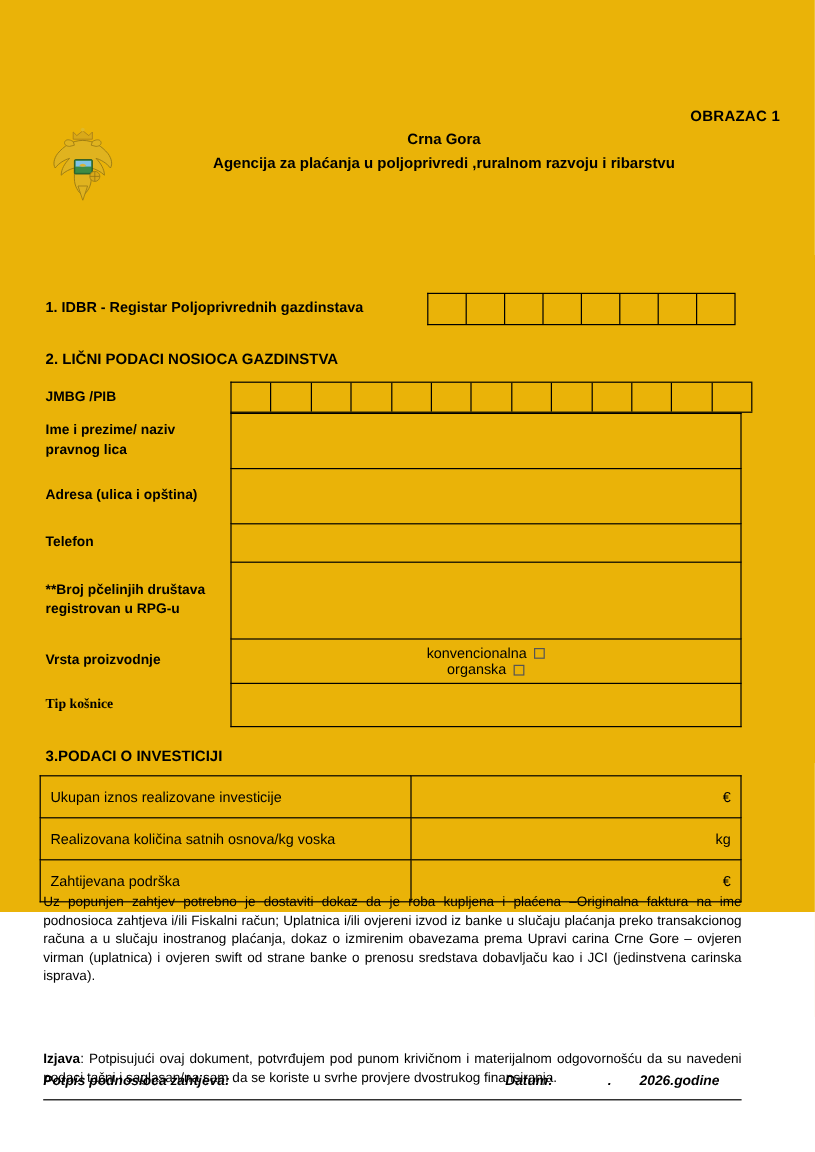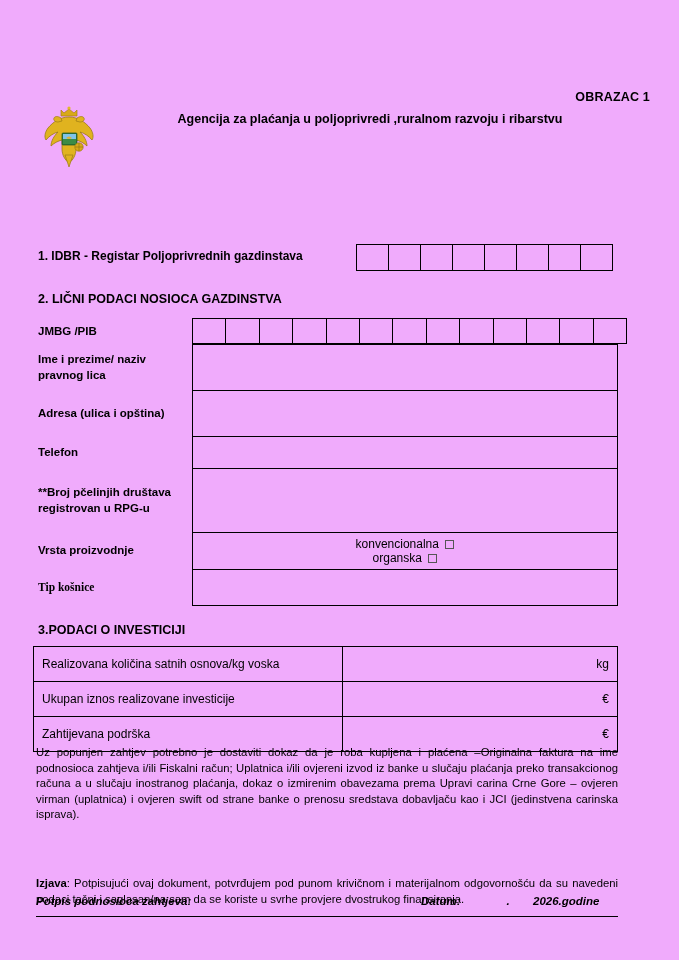--- a/index.html
+++ b/index.html
@@ -13,22 +13,22 @@
     height: 960px;
     font-family: "Liberation Sans", sans-serif;
     color: #000000;
     position: relative;
     overflow: hidden;
   }
   .page {
     position: absolute;
     left: 0; top: 0;
     width: 679px;
-    height: 960px;
-    background: #f0abfc;
+    height: 760px;
+    background: #eab308;
   }
 
   
   .form-code {
     position: absolute;
     left: 0; top: 90px;
     width: 650px;
     text-align: right;
     font-size: 12.5px;
     font-weight: bold;
@@ -264,20 +264,21 @@
 
         <circle cx="39" cy="42" r="4.2" fill="#d9a919" stroke="#9c7b14" stroke-width="0.7"></circle>
         <path d="M39 38 L39 46 M35 42 L43 42" stroke="#8e6f12" stroke-width="0.6"></path>
 
         <path d="M25 50 L29 62 L33 50 Z" fill="#e0b31f" stroke="#9c7b14" stroke-width="0.7"></path>
       </g>
     </svg>
   </div>
 
   <div class="org-block">
+    <div class="org-country">Crna Gora</div>
     <div class="org-name">Agencija za plaćanja u poljoprivredi ,ruralnom razvoju i ribarstvu</div>
   </div>
 
 
   <div class="sec1-label">1. IDBR - Registar Poljoprivrednih gazdinstava</div>
   <div class="idbr-boxes" id="idbr-boxes">
       <div class="cell"></div>
       <div class="cell"></div>
       <div class="cell"></div>
       <div class="cell"></div>
@@ -348,26 +349,26 @@
         <td class="val"></td>
       </tr>
     </tbody>
   </table>
 
   <div class="sec3-heading">3.PODACI O INVESTICIJI</div>
 
   <table class="itable">
     <tbody>
       <tr>
+        <td class="ilbl">Ukupan iznos realizovane investicije</td>
+        <td class="ival">€</td>
+      </tr>
+      <tr>
         <td class="ilbl">Realizovana količina satnih osnova/kg voska</td>
         <td class="ival">kg</td>
-      </tr>
-      <tr>
-        <td class="ilbl">Ukupan iznos realizovane investicije</td>
-        <td class="ival">€</td>
       </tr>
       <tr>
         <td class="ilbl">Zahtijevana podrška</td>
         <td class="ival">€</td>
       </tr>
     </tbody>
   </table>
 
   <div class="para para-docs">Uz popunjen zahtjev potrebno je dostaviti dokaz da je roba kupljena i plaćena –Originalna faktura na ime podnosioca zahtjeva i/ili Fiskalni račun; Uplatnica i/ili ovjereni izvod iz banke u slučaju plaćanja preko transakcionog računa a u slučaju inostranog plaćanja, dokaz o izmirenim obavezama prema Upravi carina Crne Gore – ovjeren virman (uplatnica) i ovjeren swift od strane banke o prenosu sredstava dobavljaču kao i JCI (jedinstvena carinska isprava).</div>
 

